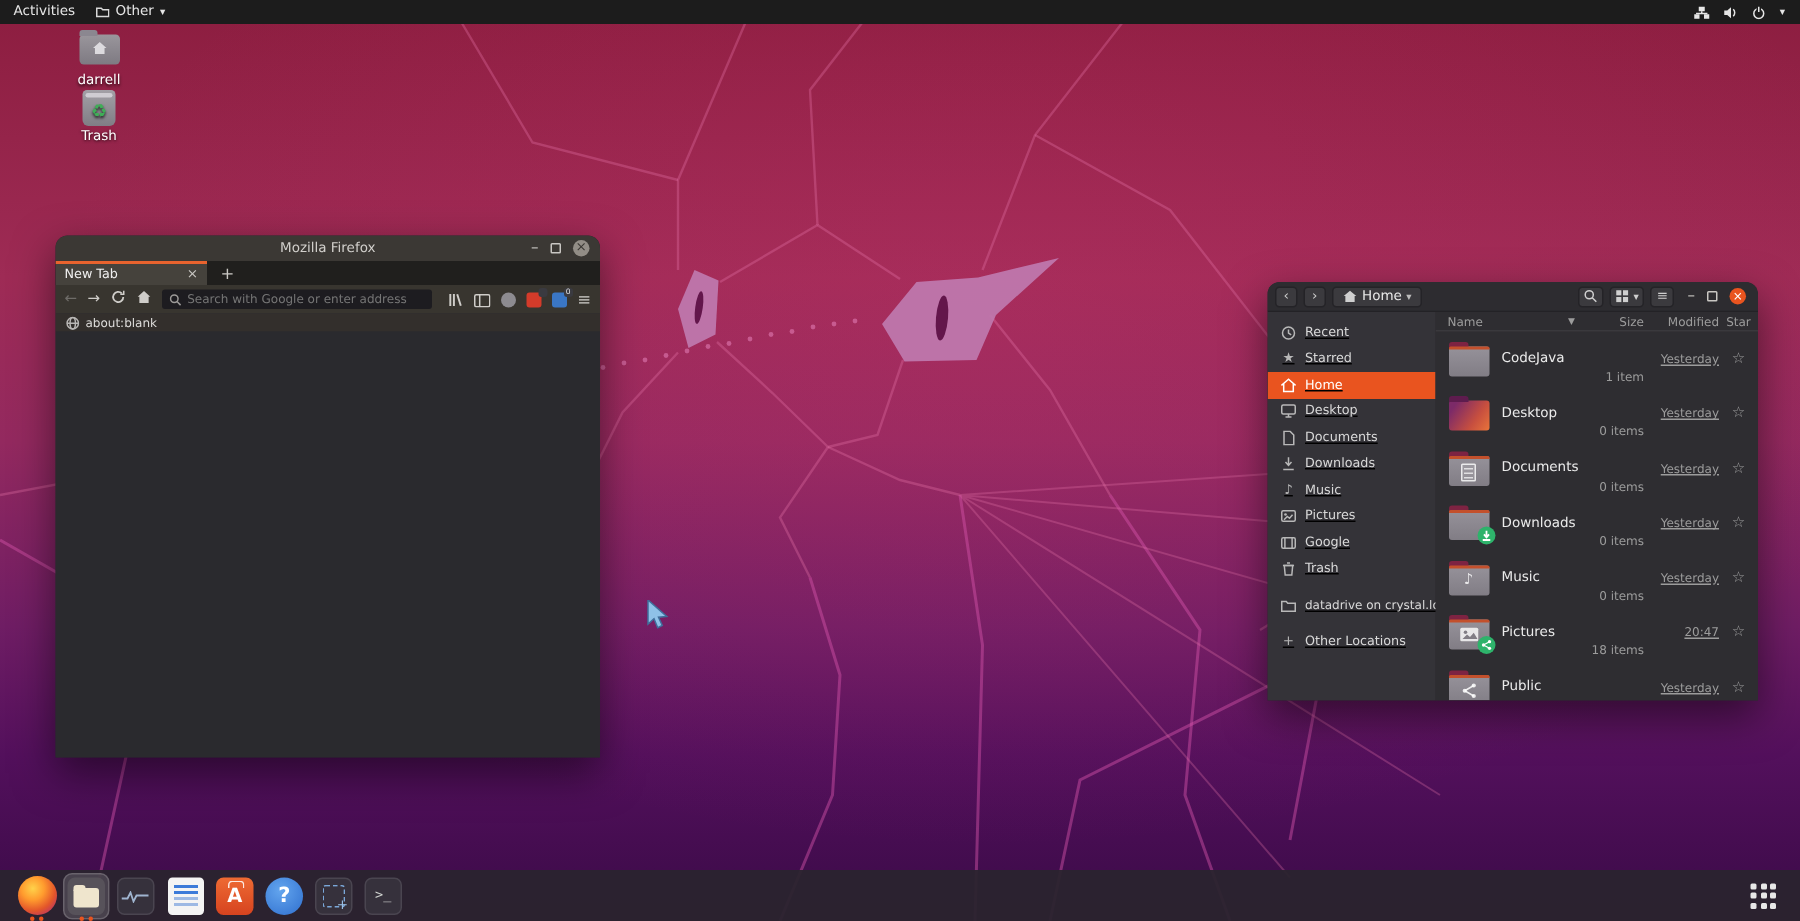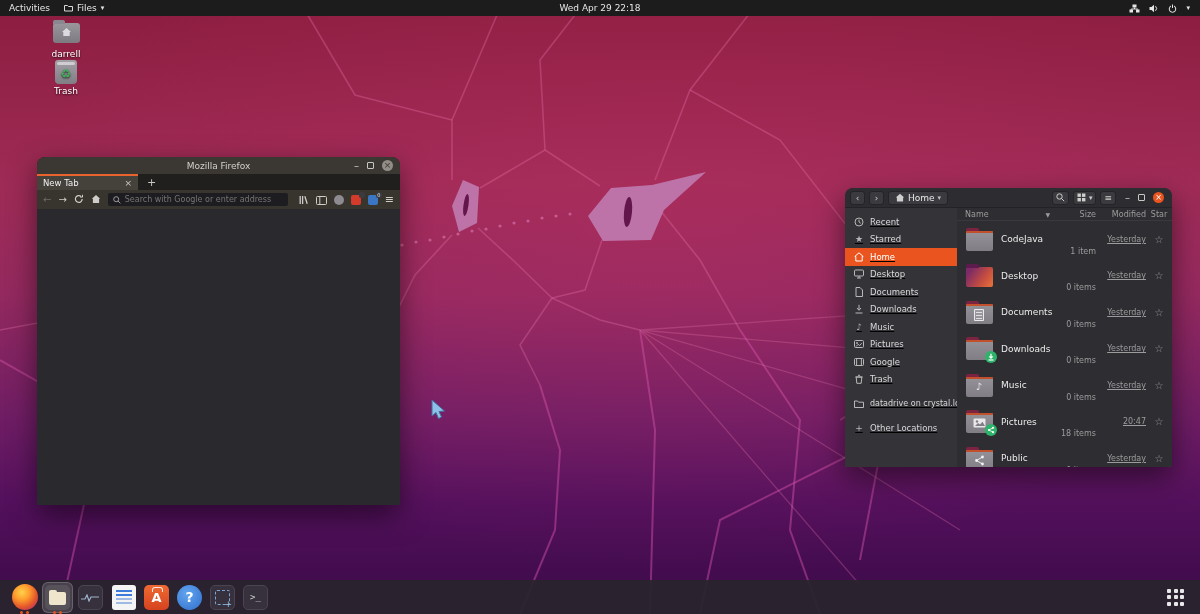--- a/index.html
+++ b/index.html
@@ -200,25 +200,24 @@
 
   <div class="topbar">
     <div class="tb-left">
       <span>Activities</span>
       <span class="tb-appmenu">
         <span class="tb-icon">
           <svg width="9" height="8">
               <path d="M0.5 1.5h3l1 1h4v4.5h-8z" fill="none" stroke="#d8d8d8" stroke-width="1"></path>
             </svg>
         </span>
-        <span>Files</span>
+        <span>Other</span>
         <span style="font-size:7px;">▾</span>
       </span>
     </div>
-    <div class="tb-clock">Wed Apr 29 22:18</div>
     <div class="tb-right">
       <span class="tb-icon">
         <svg width="11" height="9">
           <rect x="3.5" y="0.5" width="4" height="3" fill="#e6e6e6"></rect>
           <rect x="0.5" y="5.5" width="3.5" height="3" fill="#e6e6e6"></rect>
           <rect x="7" y="5.5" width="3.5" height="3" fill="#e6e6e6"></rect>
           <path d="M5.5 3.5v1.5M2.2 5.5V5h6.6v0.5" stroke="#e6e6e6" fill="none"></path>
         </svg>
       </span>
       <span class="tb-icon">
@@ -307,20 +306,30 @@
             </svg>
         </span>
         <span class="ff-ext" style="background:#8d8b90; border-radius:50%;"></span>
         <span class="ff-ext" style="background:#d43b2a;">
           <span class="badge"></span>
         </span>
         <span class="ff-ext" style="background:#3a76c4;">
           <span class="badge">0</span>
         </span>
         <span class="ff-hamburger">≡</span>
+      </span>
+    </div>
+    <div class="ff-bookmarks">
+      <span class="ff-bookmark">
+        <svg width="9" height="9">
+            <circle cx="4.5" cy="4.5" r="3.8" stroke="#b8b6b4" fill="none"></circle>
+            <ellipse cx="4.5" cy="4.5" rx="1.8" ry="3.8" stroke="#b8b6b4" fill="none"></ellipse>
+            <line x1="0.7" y1="4.5" x2="8.3" y2="4.5" stroke="#b8b6b4"></line>
+          </svg>
+        <span>about:blank</span>
       </span>
     </div>
     <div class="ff-content"></div>
   </div>
 
   <div class="window nf">
     <div class="nf-header">
       <span class="nf-btn">‹</span>
       <span class="nf-btn">›</span>
       <span class="nf-btn nf-loc">

